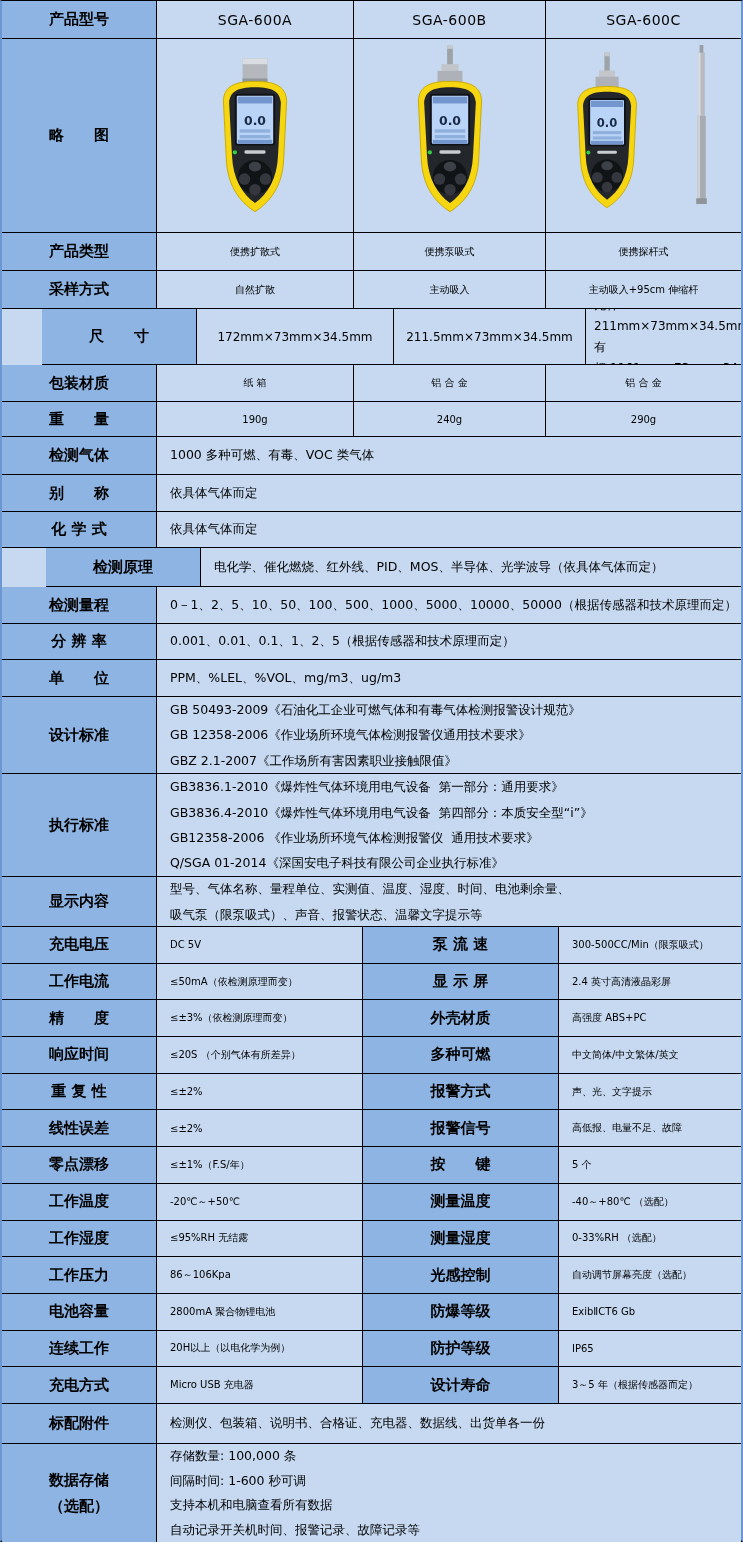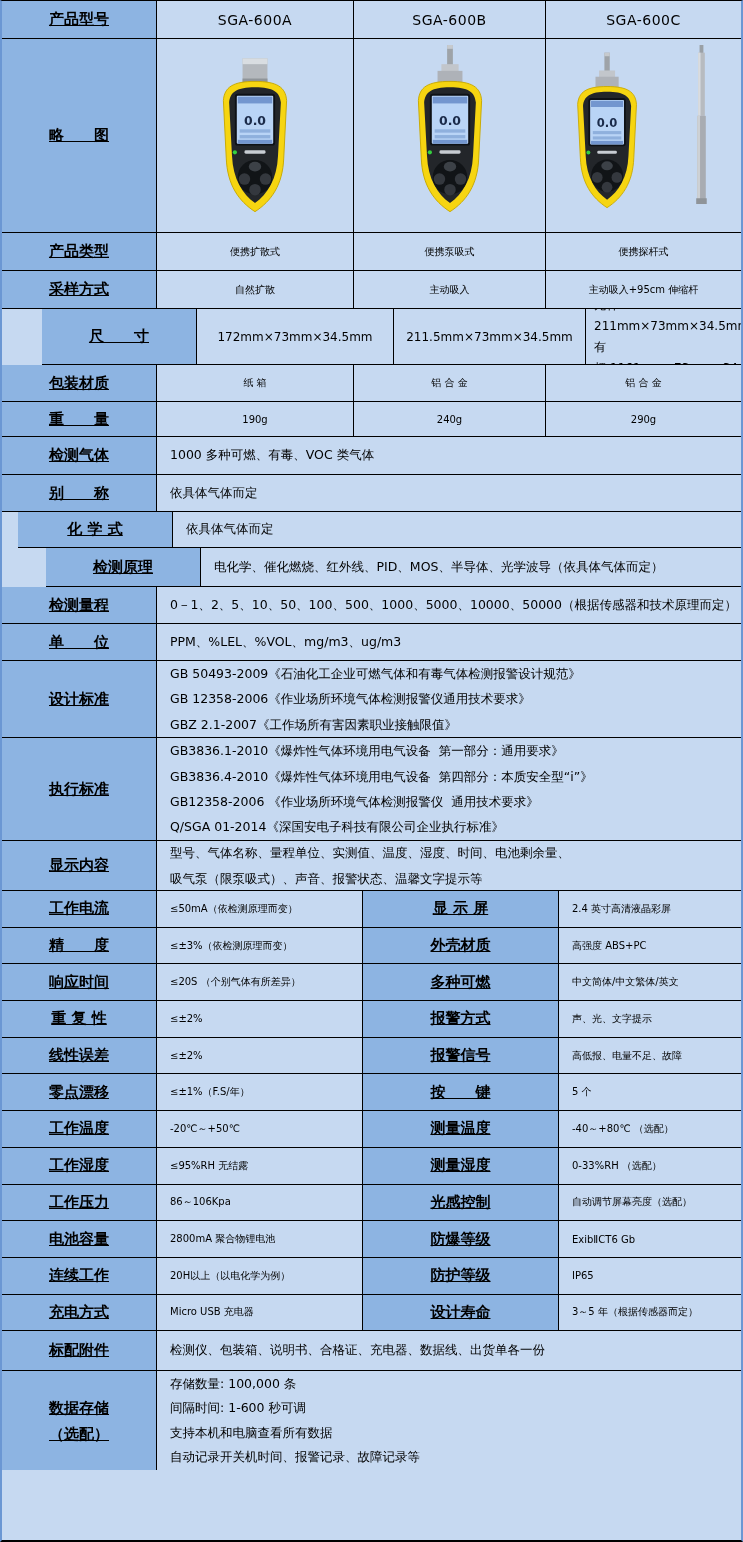--- a/index.html
+++ b/index.html
@@ -7,37 +7,37 @@
   .table{
     width:743px;height:1542px;box-sizing:border-box;
     border-top:1px solid #000;border-bottom:2px solid #000;
     border-left:2px solid #6b97d3;border-right:2px solid #6b97d3;
     display:flex;flex-direction:column;background:#c6d9f1;
   }
   .row{display:flex;box-sizing:border-box;flex:0 0 auto;}
   .cell{box-sizing:border-box;border-right:1px solid #000;border-bottom:1px solid #000;display:flex;align-items:center;overflow:hidden;}
   .cell:last-child{border-right:none;}
   .row:last-child .cell{border-bottom:none;}
-  .label{background:#8db4e2;justify-content:center;font-weight:bold;font-size:15px;text-align:center;text-decoration:underline;}
+  .label{background:#8db4e2;justify-content:center;font-weight:bold;font-size:15px;text-align:center;}
   .val{background:#c6d9f1;font-size:10px;}
   .center{justify-content:center;text-align:center;}
   .left{padding-left:13px;}
   
   .c-label{width:155px;}
   .c-a{width:197px;}
   .c-b{width:192px;}
   .c-c{flex:1;}
   .p-l1{width:155px;}
   .p-v1{width:206px;}
   .p-l2{width:196px;}
   .p-v2{flex:1;}
   .full-v{flex:1;font-size:12.5px;}
   
   .h38{height:38px;} .h194{height:194px;} .h56{height:56px;padding-left:40px;} .h37{height:37px;}
-  .h35{height:35px;} .h36{height:36px;margin-left:16px;} .h39{height:39px;padding-left:44px;} .h77{height:77px;}
+  .h35{height:35px;} .h36{height:36px;} .h39{height:39px;padding-left:44px;} .h77{height:77px;}
   .h103{height:103px;} .h50{height:50px;} .hp{height:36.7px;} .h40{height:40px;} .h99{height:99px;}
   .multiline{flex-direction:column;align-items:flex-start;justify-content:center;}
   .vline{white-space:pre-wrap;line-height:25.4px;}
   .dim-c{flex-direction:column;align-items:flex-start;justify-content:center;padding-left:8px;font-size:12px;line-height:21px;}
   .dim-ab{font-size:12px;}
   .hdr-model{font-size:14px;letter-spacing:.5px;}
   .lbl2{line-height:26px;}
   .sketch{background:#c6d9f1;justify-content:center;align-items:center;}
   .stor .vline{line-height:24.6px;}
 </style>
@@ -186,20 +186,24 @@
     <div class="cell val full-v left">依具体气体而定</div>
   </div>
   <div class="row h39">
     <div class="cell label c-label">检测原理</div>
     <div class="cell val full-v left">电化学、催化燃烧、红外线、PID、MOS、半导体、光学波导（依具体气体而定）</div>
   </div>
   <div class="row h37">
     <div class="cell label c-label">检测量程</div>
     <div class="cell val full-v left">0－1、2、5、10、50、100、500、1000、5000、10000、50000（根据传感器和技术原理而定）</div>
   </div>
+  <div class="row h36">
+    <div class="cell label c-label">分 辨 率</div>
+    <div class="cell val full-v left">0.001、0.01、0.1、1、2、5（根据传感器和技术原理而定）</div>
+  </div>
   <div class="row h37">
     <div class="cell label c-label">单　　位</div>
     <div class="cell val full-v left">PPM、%LEL、%VOL、mg/m3、ug/m3</div>
   </div>
 
   <div class="row h77">
     <div class="cell label c-label">设计标准</div>
     <div class="cell val full-v left multiline">
       <span class="vline">GB 50493-2009《石油化工企业可燃气体和有毒气体检测报警设计规范》</span>
       <span class="vline">GB 12358-2006《作业场所环境气体检测报警仪通用技术要求》</span>
@@ -219,20 +223,26 @@
 
   <div class="row h50">
     <div class="cell label c-label">显示内容</div>
     <div class="cell val full-v left multiline">
       <span class="vline">型号、气体名称、量程单位、实测值、温度、湿度、时间、电池剩余量、</span>
       <span class="vline">吸气泵（限泵吸式）、声音、报警状态、温馨文字提示等</span>
     </div>
   </div>
 
   <div class="row hp">
+    <div class="cell label p-l1">充电电压</div>
+    <div class="cell val p-v1 left">DC 5V</div>
+    <div class="cell label p-l2">泵 流 速</div>
+    <div class="cell val p-v2 left">300-500CC/Min（限泵吸式）</div>
+  </div>
+  <div class="row hp">
     <div class="cell label p-l1">工作电流</div>
     <div class="cell val p-v1 left">≤50mA（依检测原理而变）</div>
     <div class="cell label p-l2">显 示 屏</div>
     <div class="cell val p-v2 left">2.4 英寸高清液晶彩屏</div>
   </div>
   <div class="row hp">
     <div class="cell label p-l1">精　　度</div>
     <div class="cell val p-v1 left">≤±3%（依检测原理而变）</div>
     <div class="cell label p-l2">外壳材质</div>
     <div class="cell val p-v2 left">高强度 ABS+PC</div>

